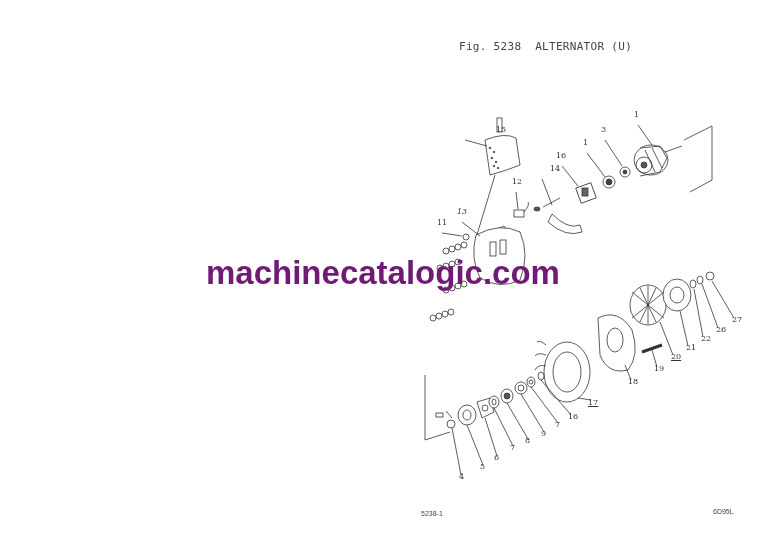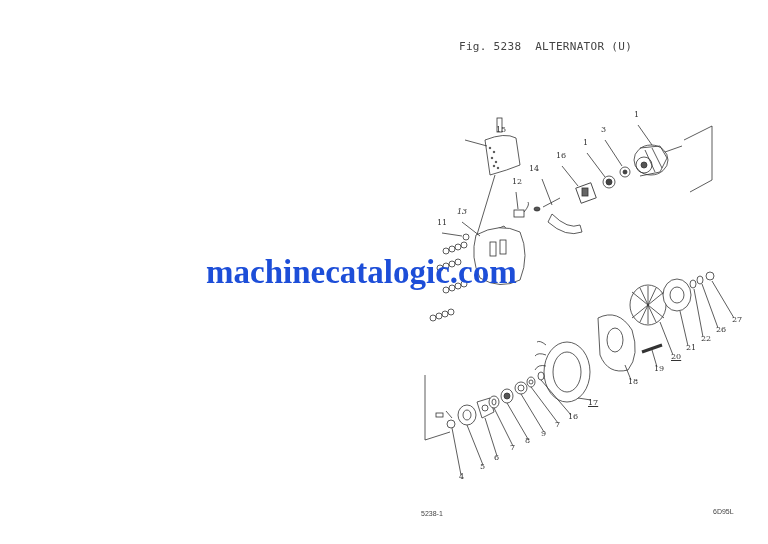--- a/index.html
+++ b/index.html
@@ -2,22 +2,22 @@
 <html><head>
 <meta charset="utf-8">
 <style>
   html, body { margin:0; padding:0; background:#ffffff; }
   body { width:768px; height:544px; position:relative; overflow:hidden;
          font-family:"DejaVu Sans Mono", monospace; color:#333; }
   .abs { position:absolute; }
   .fig-title { left:421px; top:40px; font-size:11px; letter-spacing:0.3px; color:#444; white-space:pre;padding-left:38px; }
   .footer-left { left:421px; top:510px; font-size:7px; color:#444; font-family:"Liberation Sans", sans-serif; }
   .footer-right { left:713px; top:508px; font-size:7px; color:#444; font-family:"Liberation Sans", sans-serif; }
-  .watermark { left:206px; top:254px; font-family:Liberation Serif, serif; font-weight:bold;
-               font-size:33px; color:#1d4ed8; letter-spacing:0px; z-index:5; }
+  .watermark { left:206px; top:254px; font-family:Liberation Sans, sans-serif; font-weight:bold;
+               font-size:33px; color:#701a75; letter-spacing:0px; z-index:5; }
   .callout { font-family:"DejaVu Serif", serif; font-size:8px; color:#333; }
   svg.drawing { position:absolute; left:0; top:0; }
 </style>
 </head>
 <body>
 
 <div class="abs fig-title">Fig. 5238  ALTERNATOR (U)</div>
 
 <svg class="drawing" width="768" height="544" viewBox="0 0 768 544">
   <g stroke="#333" stroke-width="0.8" fill="none">
@@ -162,21 +162,21 @@
     <line x1="461" y1="475" x2="452" y2="428"></line>
   </g>
 </svg>
 
 <div id="callouts">
     <span class="abs callout" style="left: 634px; top: 110px;">1</span>
     <span class="abs callout" style="left: 601px; top: 125px;">3</span>
     <span class="abs callout" style="left: 583px; top: 138px;">1</span>
     <span class="abs callout" style="left: 452px; top: 125px; margin-left: 44px;">15</span>
     <span class="abs callout" style="left: 538px; top: 151px; margin-left: 18px;">16</span>
-    <span class="abs callout" style="left: 529px; top: 164px;">14</span>
+    <span class="abs callout" style="left: 550px; top: 164px;">14</span>
     <span class="abs callout" style="left: 512px; top: 177px;">12</span>
     <span class="abs callout" style="left: 457px; top: 207px; font-style: italic;">13</span>
     <span class="abs callout" style="left: 437px; top: 218px;">11</span>
     <span class="abs callout" style="left: 732px; top: 315px;">27</span>
     <span class="abs callout" style="left: 716px; top: 325px;">26</span>
     <span class="abs callout" style="left: 701px; top: 334px;">22</span>
     <span class="abs callout" style="left: 686px; top: 343px;">21</span>
     <span class="abs callout" style="left: 671px; top: 352px; text-decoration: underline;">20</span>
     <span class="abs callout" style="left: 654px; top: 364px;">19</span>
     <span class="abs callout" style="left: 628px; top: 377px;">18</span>

